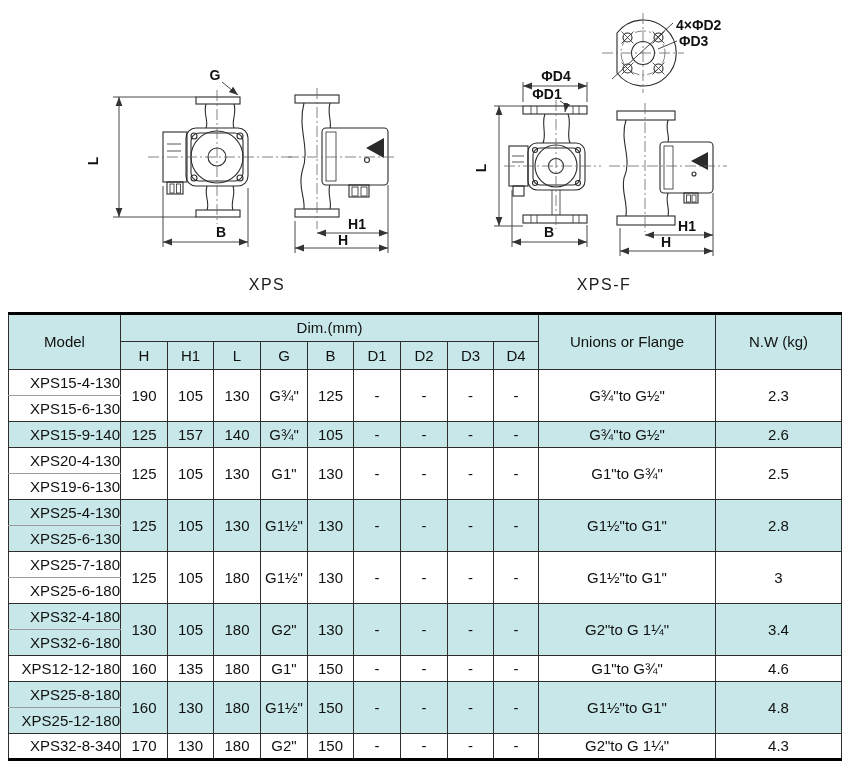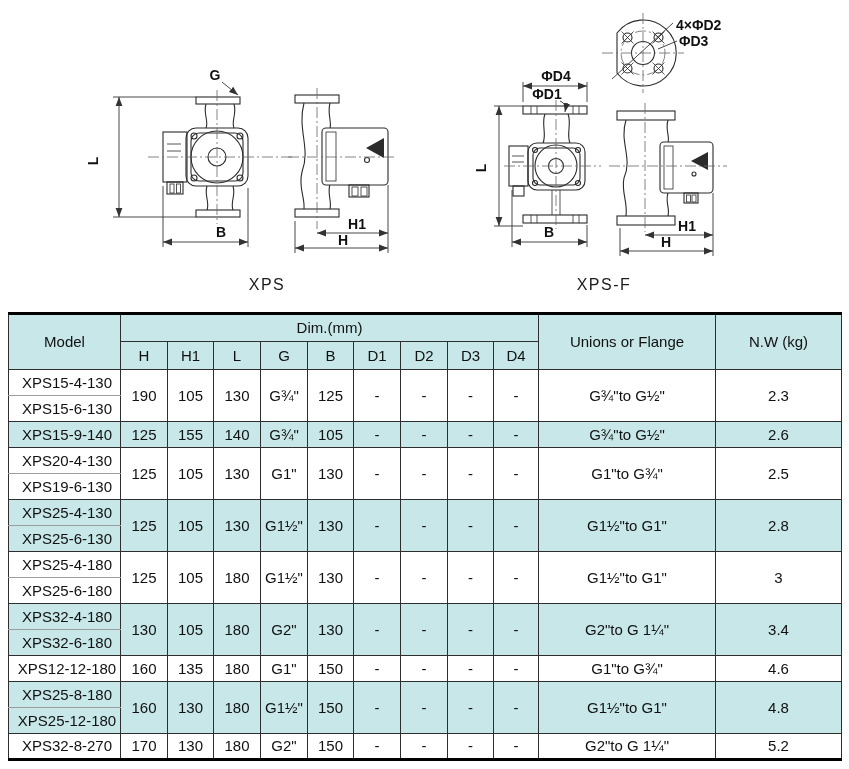--- a/index.html
+++ b/index.html
@@ -19,21 +19,21 @@
 
   
   table.spec{position:absolute;left:8px;top:312px;width:833px;height:387px;
              border-collapse:collapse;table-layout:fixed;background:#fff;
              border:1px solid #2e2e2e;border-top:3px solid #000;border-bottom:3px solid #000;}
   table.spec th,table.spec td{border:1px solid #2e2e2e;font-size:15px;font-weight:normal;
              color:#111;text-align:center;padding:0;line-height:1.15;vertical-align:middle;}
   table.spec thead th{background:var(--shade,#c7e7e8);}
   table.spec thead tr{height:28px;}
   table.spec tbody tr{height:26px;}
-  table.spec td.model{text-align:center;padding-left:5px;}
+  table.spec td.model{text-align:right;padding-left:5px;}
   table.spec tr.shade td{background:var(--shade,#c7e7e8);}
   table.spec td.pre{border-bottom:1px solid #9c9c9c;}
   table.spec td.sub{border-top:1px solid #c2410c;}
 </style>
 </head>
 <body>
 
 <div class="page">
 
   <svg class="drawings" width="849" height="310" viewBox="0 0 849 310">
@@ -246,21 +246,21 @@
           <td rowspan="2">-</td>
           <td rowspan="2">G¾"to G½"</td>
           <td rowspan="2">2.3</td>
         </tr>
         <tr>
           <td class="model sub">XPS15-6-130</td>
         </tr>
         <tr class="shade">
           <td class="model">XPS15-9-140</td>
           <td rowspan="1">125</td>
-          <td rowspan="1">155</td>
+          <td rowspan="1">157</td>
           <td rowspan="1">140</td>
           <td rowspan="1">G¾"</td>
           <td rowspan="1">105</td>
           <td rowspan="1">-</td>
           <td rowspan="1">-</td>
           <td rowspan="1">-</td>
           <td rowspan="1">-</td>
           <td rowspan="1">G¾"to G½"</td>
           <td rowspan="1">2.6</td>
         </tr>
@@ -292,21 +292,21 @@
           <td rowspan="2">-</td>
           <td rowspan="2">-</td>
           <td rowspan="2">-</td>
           <td rowspan="2">G1½"to G1"</td>
           <td rowspan="2">2.8</td>
         </tr>
         <tr class="shade">
           <td class="model sub">XPS25-6-130</td>
         </tr>
         <tr>
-          <td class="model pre">XPS25-4-180</td>
+          <td class="model pre">XPS25-7-180</td>
           <td rowspan="2">125</td>
           <td rowspan="2">105</td>
           <td rowspan="2">180</td>
           <td rowspan="2">G1½"</td>
           <td rowspan="2">130</td>
           <td rowspan="2">-</td>
           <td rowspan="2">-</td>
           <td rowspan="2">-</td>
           <td rowspan="2">-</td>
           <td rowspan="2">G1½"to G1"</td>
@@ -357,29 +357,29 @@
           <td rowspan="2">-</td>
           <td rowspan="2">-</td>
           <td rowspan="2">-</td>
           <td rowspan="2">G1½"to G1"</td>
           <td rowspan="2">4.8</td>
         </tr>
         <tr class="shade">
           <td class="model sub">XPS25-12-180</td>
         </tr>
         <tr>
-          <td class="model">XPS32-8-270</td>
+          <td class="model">XPS32-8-340</td>
           <td rowspan="1">170</td>
           <td rowspan="1">130</td>
           <td rowspan="1">180</td>
           <td rowspan="1">G2"</td>
           <td rowspan="1">150</td>
           <td rowspan="1">-</td>
           <td rowspan="1">-</td>
           <td rowspan="1">-</td>
           <td rowspan="1">-</td>
           <td rowspan="1">G2"to G 1¼"</td>
-          <td rowspan="1">5.2</td>
+          <td rowspan="1">4.3</td>
         </tr>
       </tbody>
   </table>
 
 </div>
 
 </body></html>

